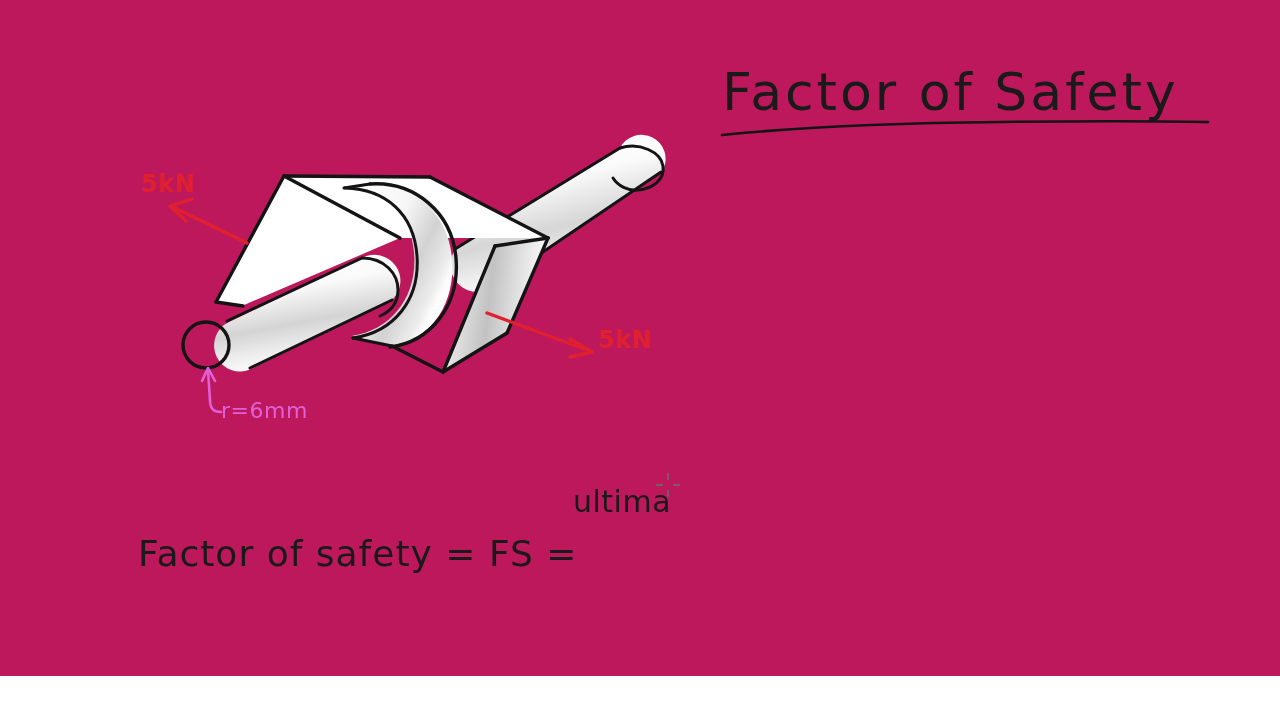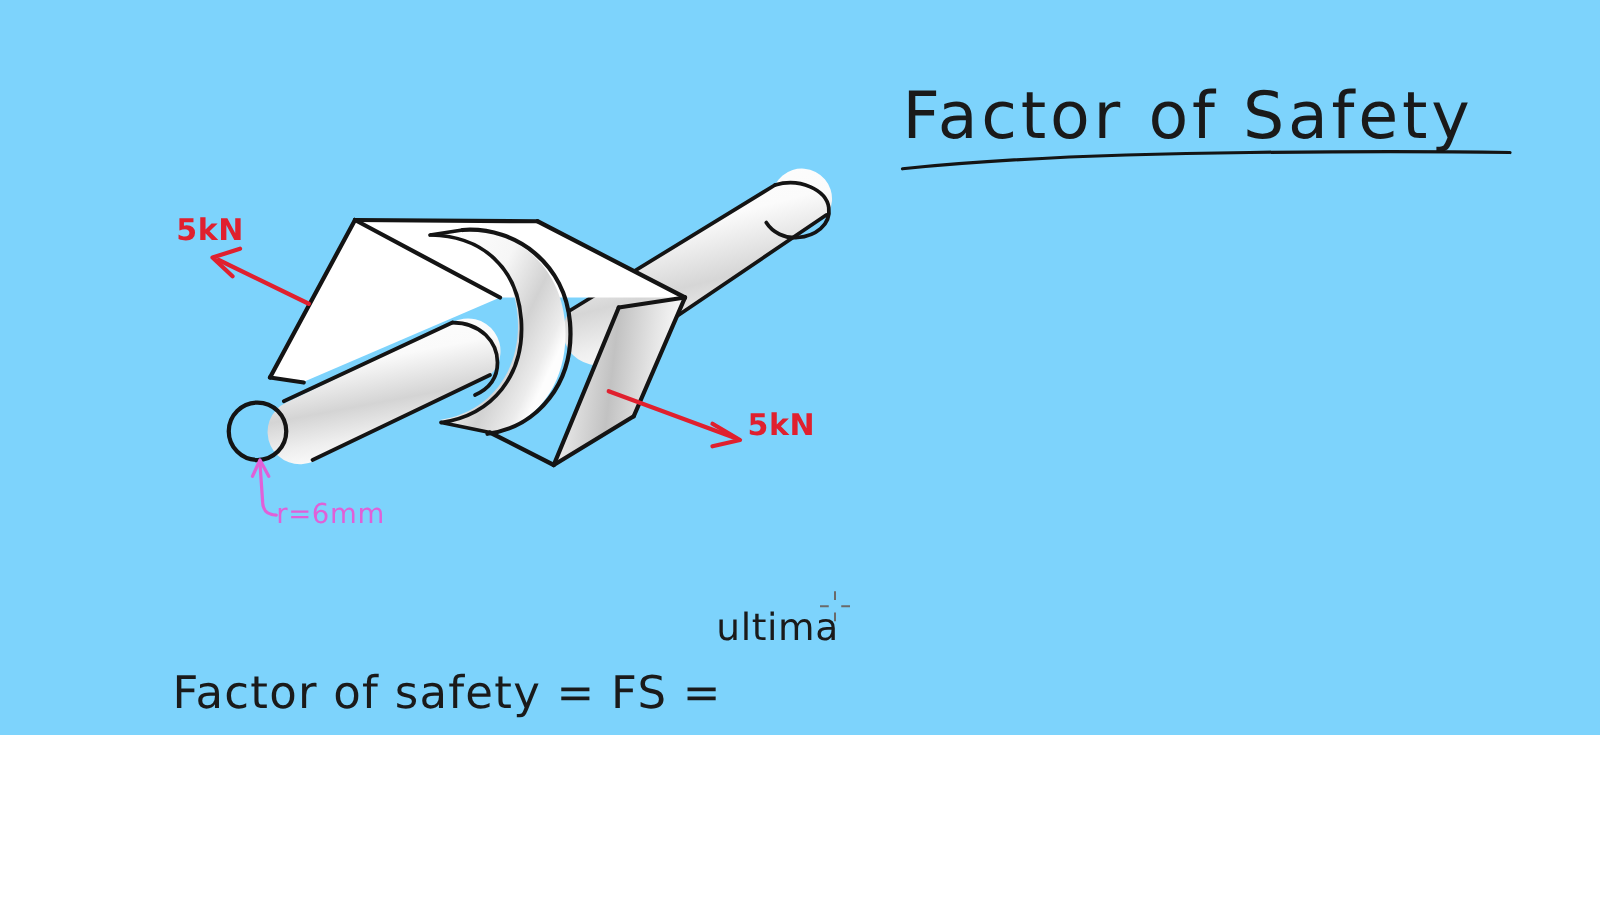--- a/index.html
+++ b/index.html
@@ -13,22 +13,22 @@
     height: 720px;
     overflow: hidden;
     font-family: "DejaVu Sans", sans-serif;
     position: relative;
   }
   #canvas-root {
     position: absolute;
     top: 0;
     left: 0;
     width: 1280px;
-    height: 588px;
-    background: #7dd3fc;
+    height: 676px;
+    background: #be185d;
   }
   #board-svg {
     position: absolute;
     top: 0;
     left: 0;
     width: 1280px;
     height: 720px;
     display: block;
   }
   .hand-text {

